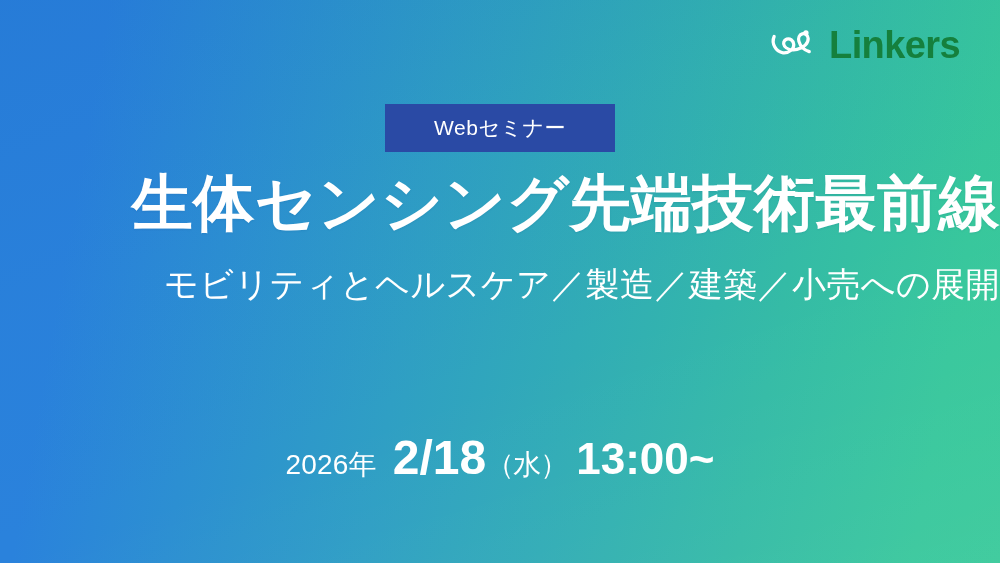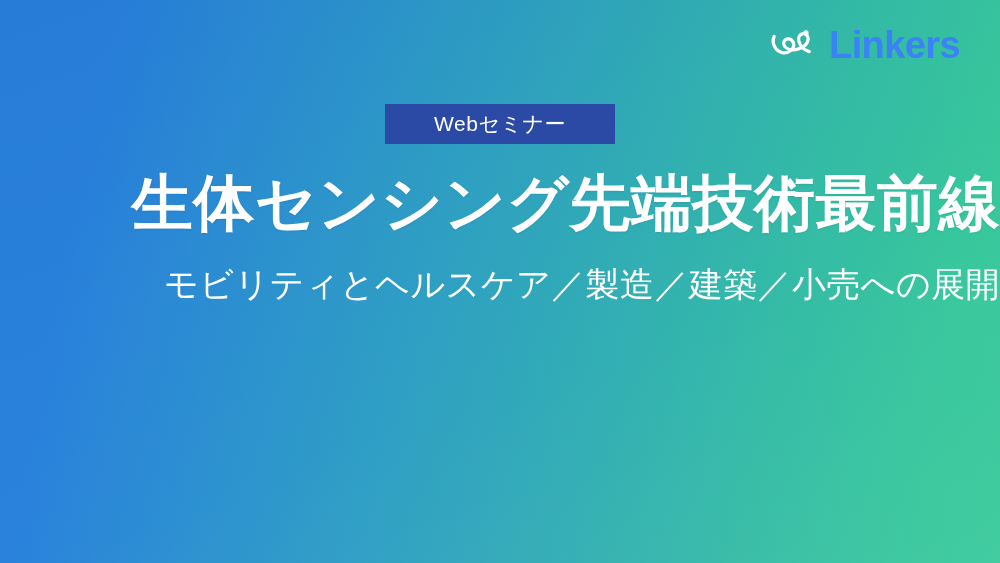--- a/index.html
+++ b/index.html
@@ -55,38 +55,38 @@
     width: 48px;
     height: 34px;
     display: block;
     flex: none;
   }
   .logo-word {
     font-size: 38px;
     font-weight: 700;
     letter-spacing: -0.6px;
     line-height: 1;
-    color: #3b82f6;
+    color: #15803d;
     white-space: nowrap;
   }
 
   
   .badge-row {
     position: absolute;
     top: 104px;
     left: 0;
     width: 100%;
     display: flex;
     justify-content: center;
   }
   .badge {
     background: #2a4aa5;
     color: #ffffff;
     width: 230px;
-    height: 40px;
+    height: 48px;
     display: flex;
     align-items: center;
     justify-content: center;
     font-size: 21px;
     font-weight: 400;
     letter-spacing: 0.5px;
     box-sizing: border-box;
   }
 
   
@@ -169,14 +169,20 @@
 
   <div class="badge-row">
     <div class="badge">Webセミナー</div>
   </div>
 
   <div class="headline">
     <h1 class="title">生体センシング先端技術最前線</h1>
     <p class="subtitle">モビリティとヘルスケア／製造／建築／小売への展開</p>
   </div>
 
+  <div class="date-row">
+    <span class="date-year">2026年</span>
+    <span class="date-main">2/18</span>
+    <span class="date-day">（水）</span>
+    <span class="date-time">13:00~</span>
+  </div>
 
 </div>
 
 </body></html>

